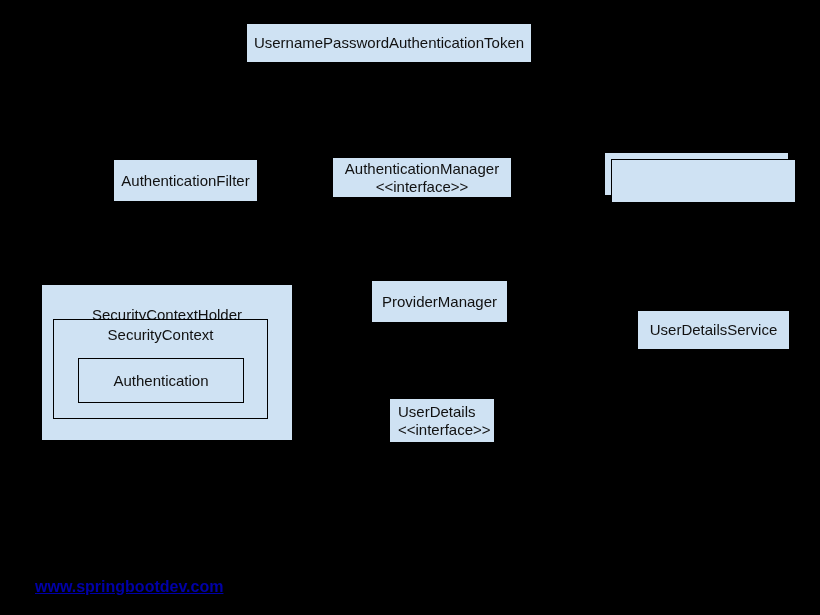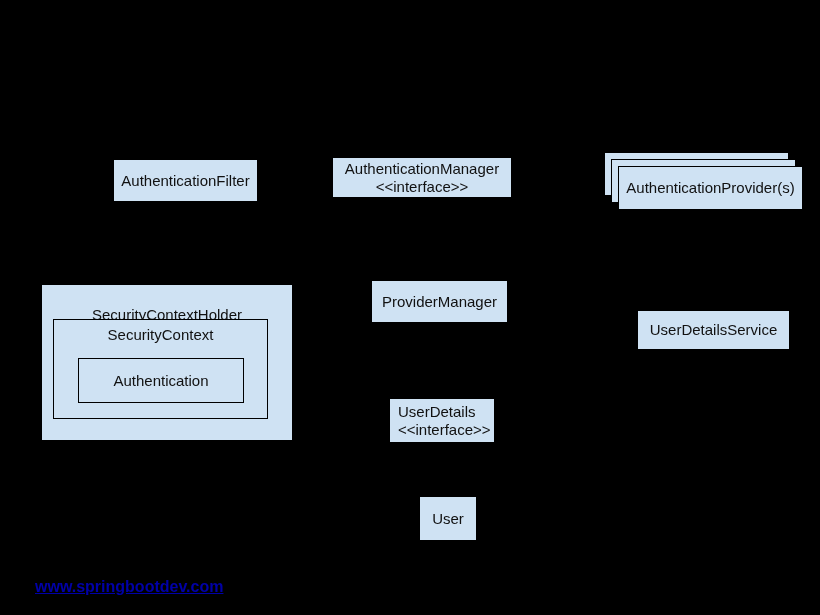--- a/index.html
+++ b/index.html
@@ -67,35 +67,35 @@
     font-weight: bold;
     text-decoration: underline;
     text-align: center;
   }
 </style>
 </head>
 <body>
 
 <div class="canvas">
 
+  <div class="node n-token">
+    <span>UsernamePasswordAuthenticationToken</span>
+  </div>
 
   <div class="node n-filter">
     <span>AuthenticationFilter</span>
   </div>
 
   <div class="node n-authmgr">
     <span>AuthenticationManager</span>
     <span>&lt;&lt;interface&gt;&gt;</span>
   </div>
 
   <div class="node n-stack-back"></div>
   <div class="node n-stack-mid"></div>
-  <div class="node n-stack-front">
-    <span>AuthenticationProvider(s)</span>
-  </div>
 
   <div class="node n-provmgr">
     <span>ProviderManager</span>
   </div>
 
   <div class="node n-uds">
     <span>UserDetailsService</span>
   </div>
 
   <div class="node n-holder">
@@ -106,19 +106,16 @@
         <span>Authentication</span>
       </div>
     </div>
   </div>
 
   <div class="node n-userdetails left-align">
     <span>UserDetails</span>
     <span>&lt;&lt;interface&gt;&gt;</span>
   </div>
 
-  <div class="node n-user">
-    <span>User</span>
-  </div>
 
   <a class="footer-link" href="#">www.springbootdev.com</a>
 
 </div>
 
 </body></html>

